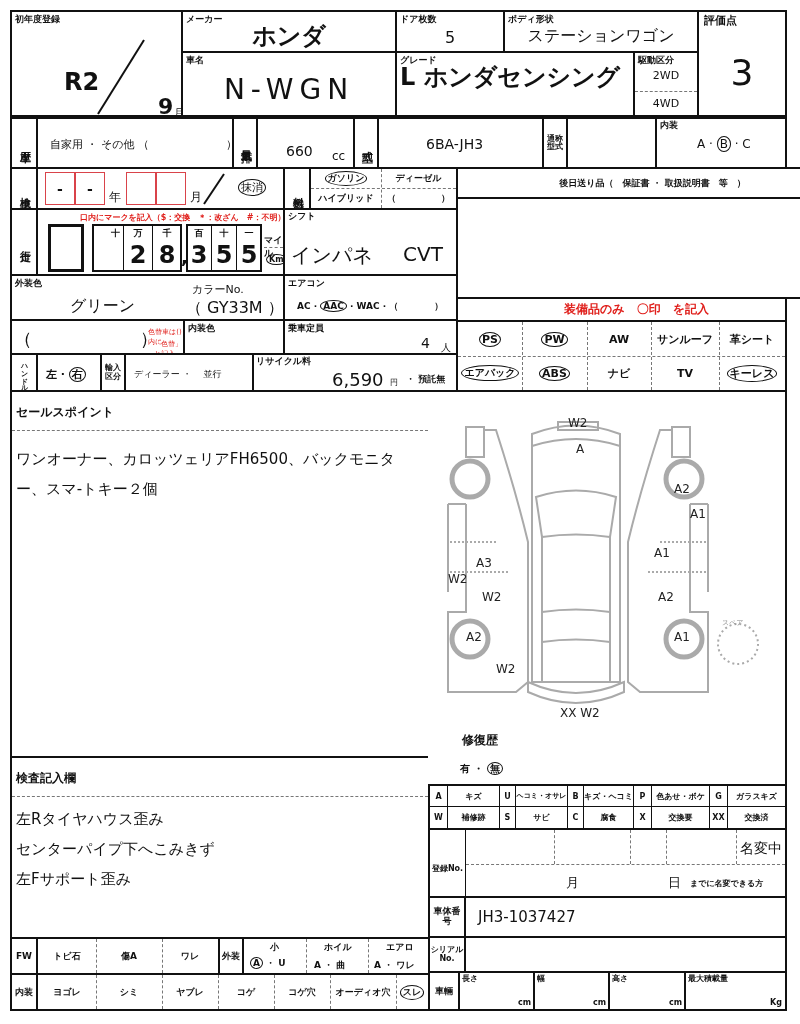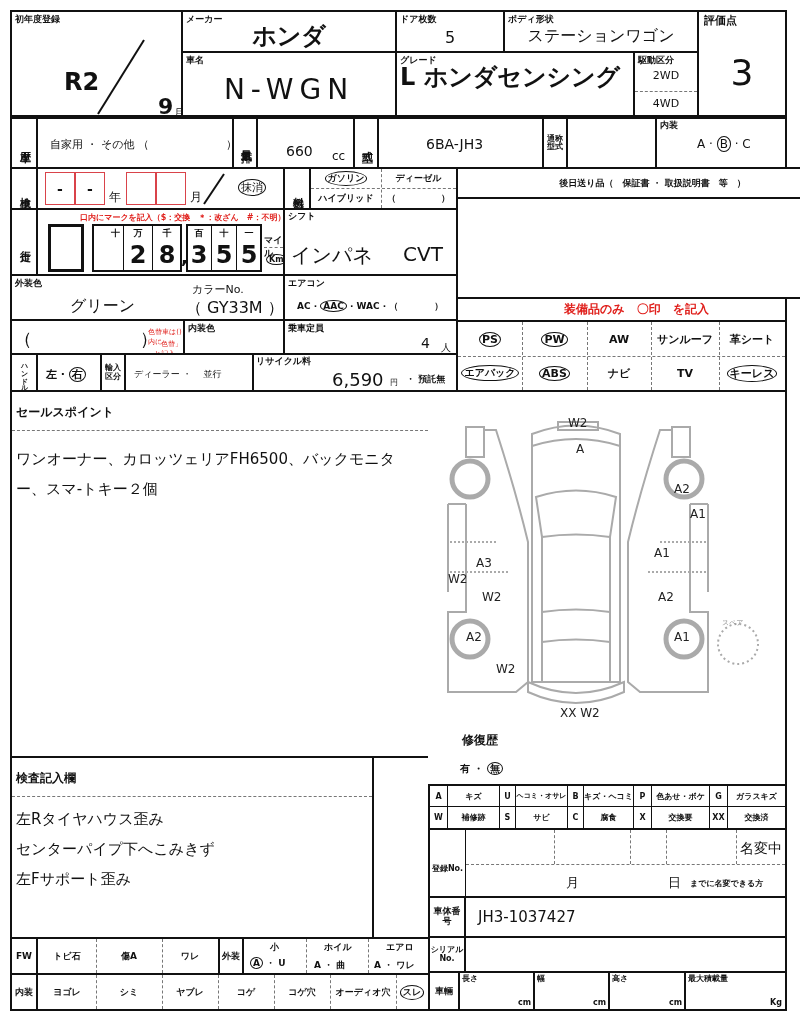--- a/index.html
+++ b/index.html
@@ -238,21 +238,21 @@
     <span class="abs" style="left:152px;top:18px;font-size:9px;font-weight:bold;">・ 預託無</span>
   </div>
 </div>
 
 <div class="box" style="left:10px;top:390px;width:420px;height:368px;">
   <div class="abs" style="left:4px;top:12px;font-size:12px;font-weight:bold;">セールスポイント</div>
   <div class="dash-h" style="left:0;right:0;top:38px;"></div>
   <div class="abs" style="left:4px;top:52px;width:396px;font-size:15px;line-height:30px;">ワンオーナー、カロッツェリアFH6500、バックモニター、スマ-トキー２個</div>
 </div>
 
-<div class="box" style="left:10px;top:756px;width:364px;height:183px;">
+<div class="box" style="left:10px;top:756px;width:420px;height:183px;">
   <div class="abs" style="left:4px;top:12px;font-size:12px;font-weight:bold;">検査記入欄</div>
   <div class="dash-h" style="left:0;right:0;top:38px;"></div>
   <div class="abs" style="left:4px;top:52px;font-size:15px;">左Rタイヤハウス歪み</div>
   <div class="abs" style="left:4px;top:82px;font-size:15px;">センターパイプ下へこみきず</div>
   <div class="abs" style="left:4px;top:112px;font-size:15px;">左Fサポート歪み</div>
 </div>
 
 <div class="box" style="left:428px;top:390px;width:359px;height:396px;border-left:0;">
   <svg class="abs" style="left:0;top:0;" width="355" height="340" fill="none" stroke="#aaa" stroke-width="2">
 

